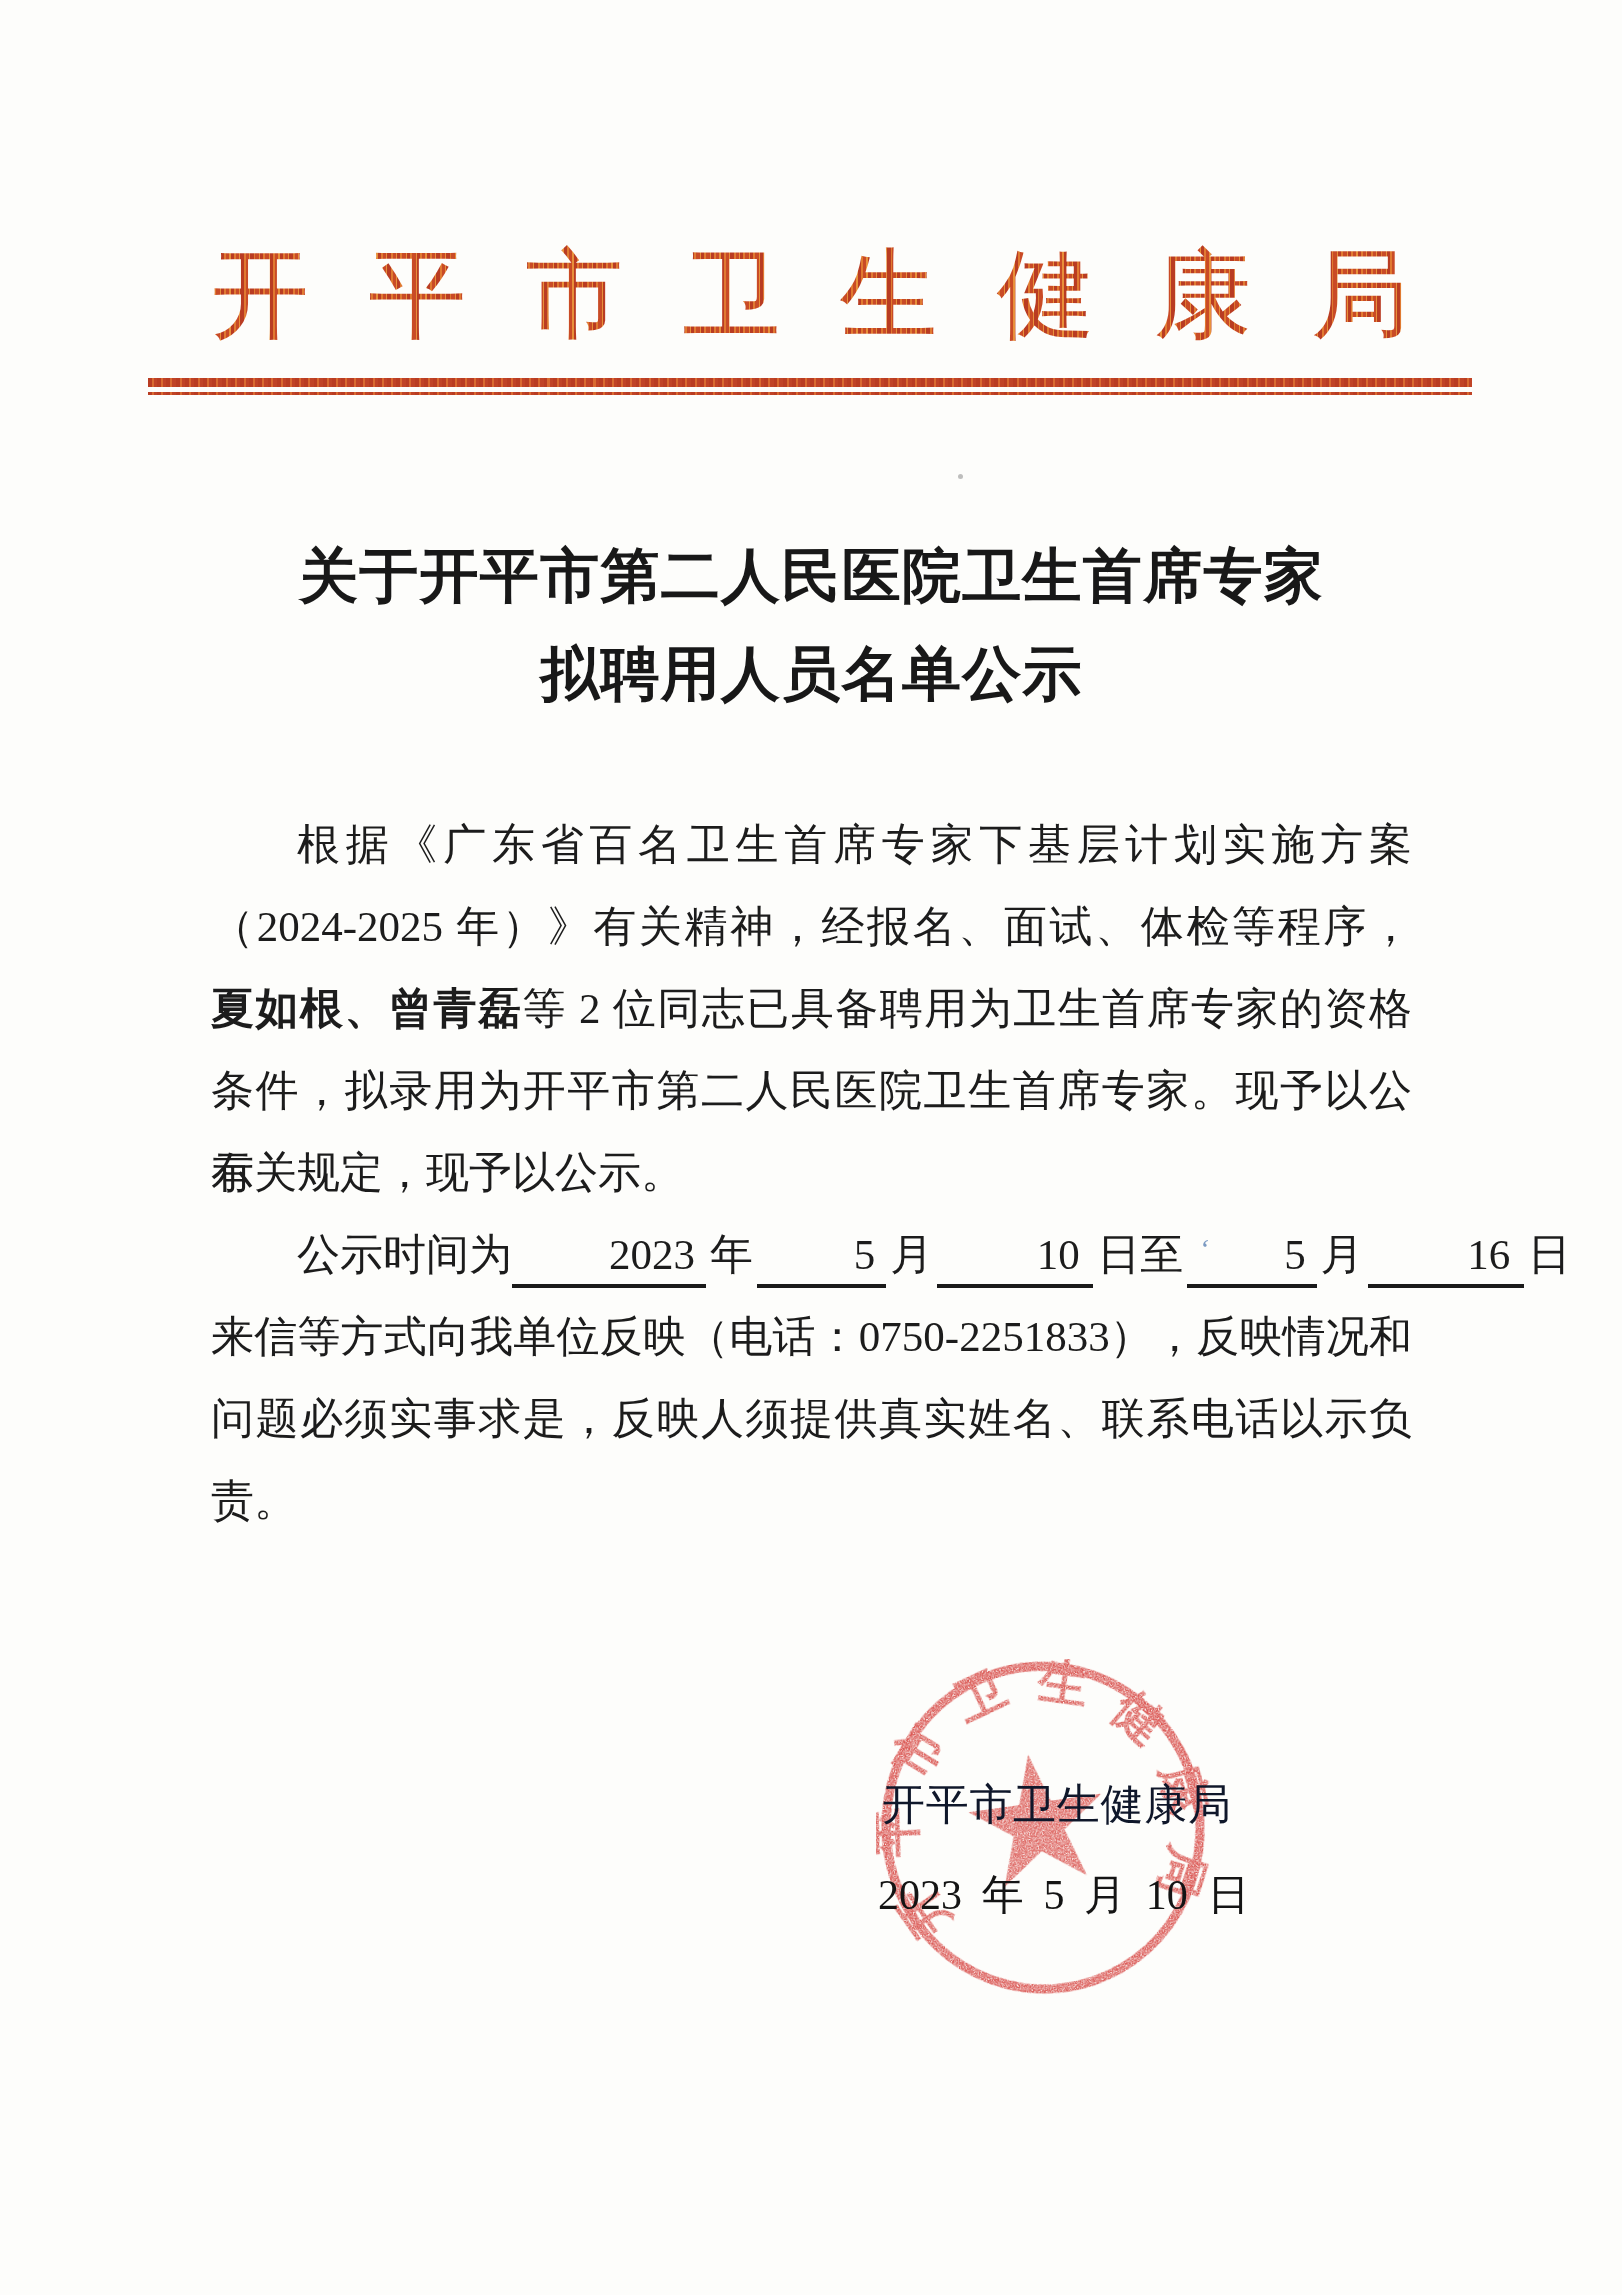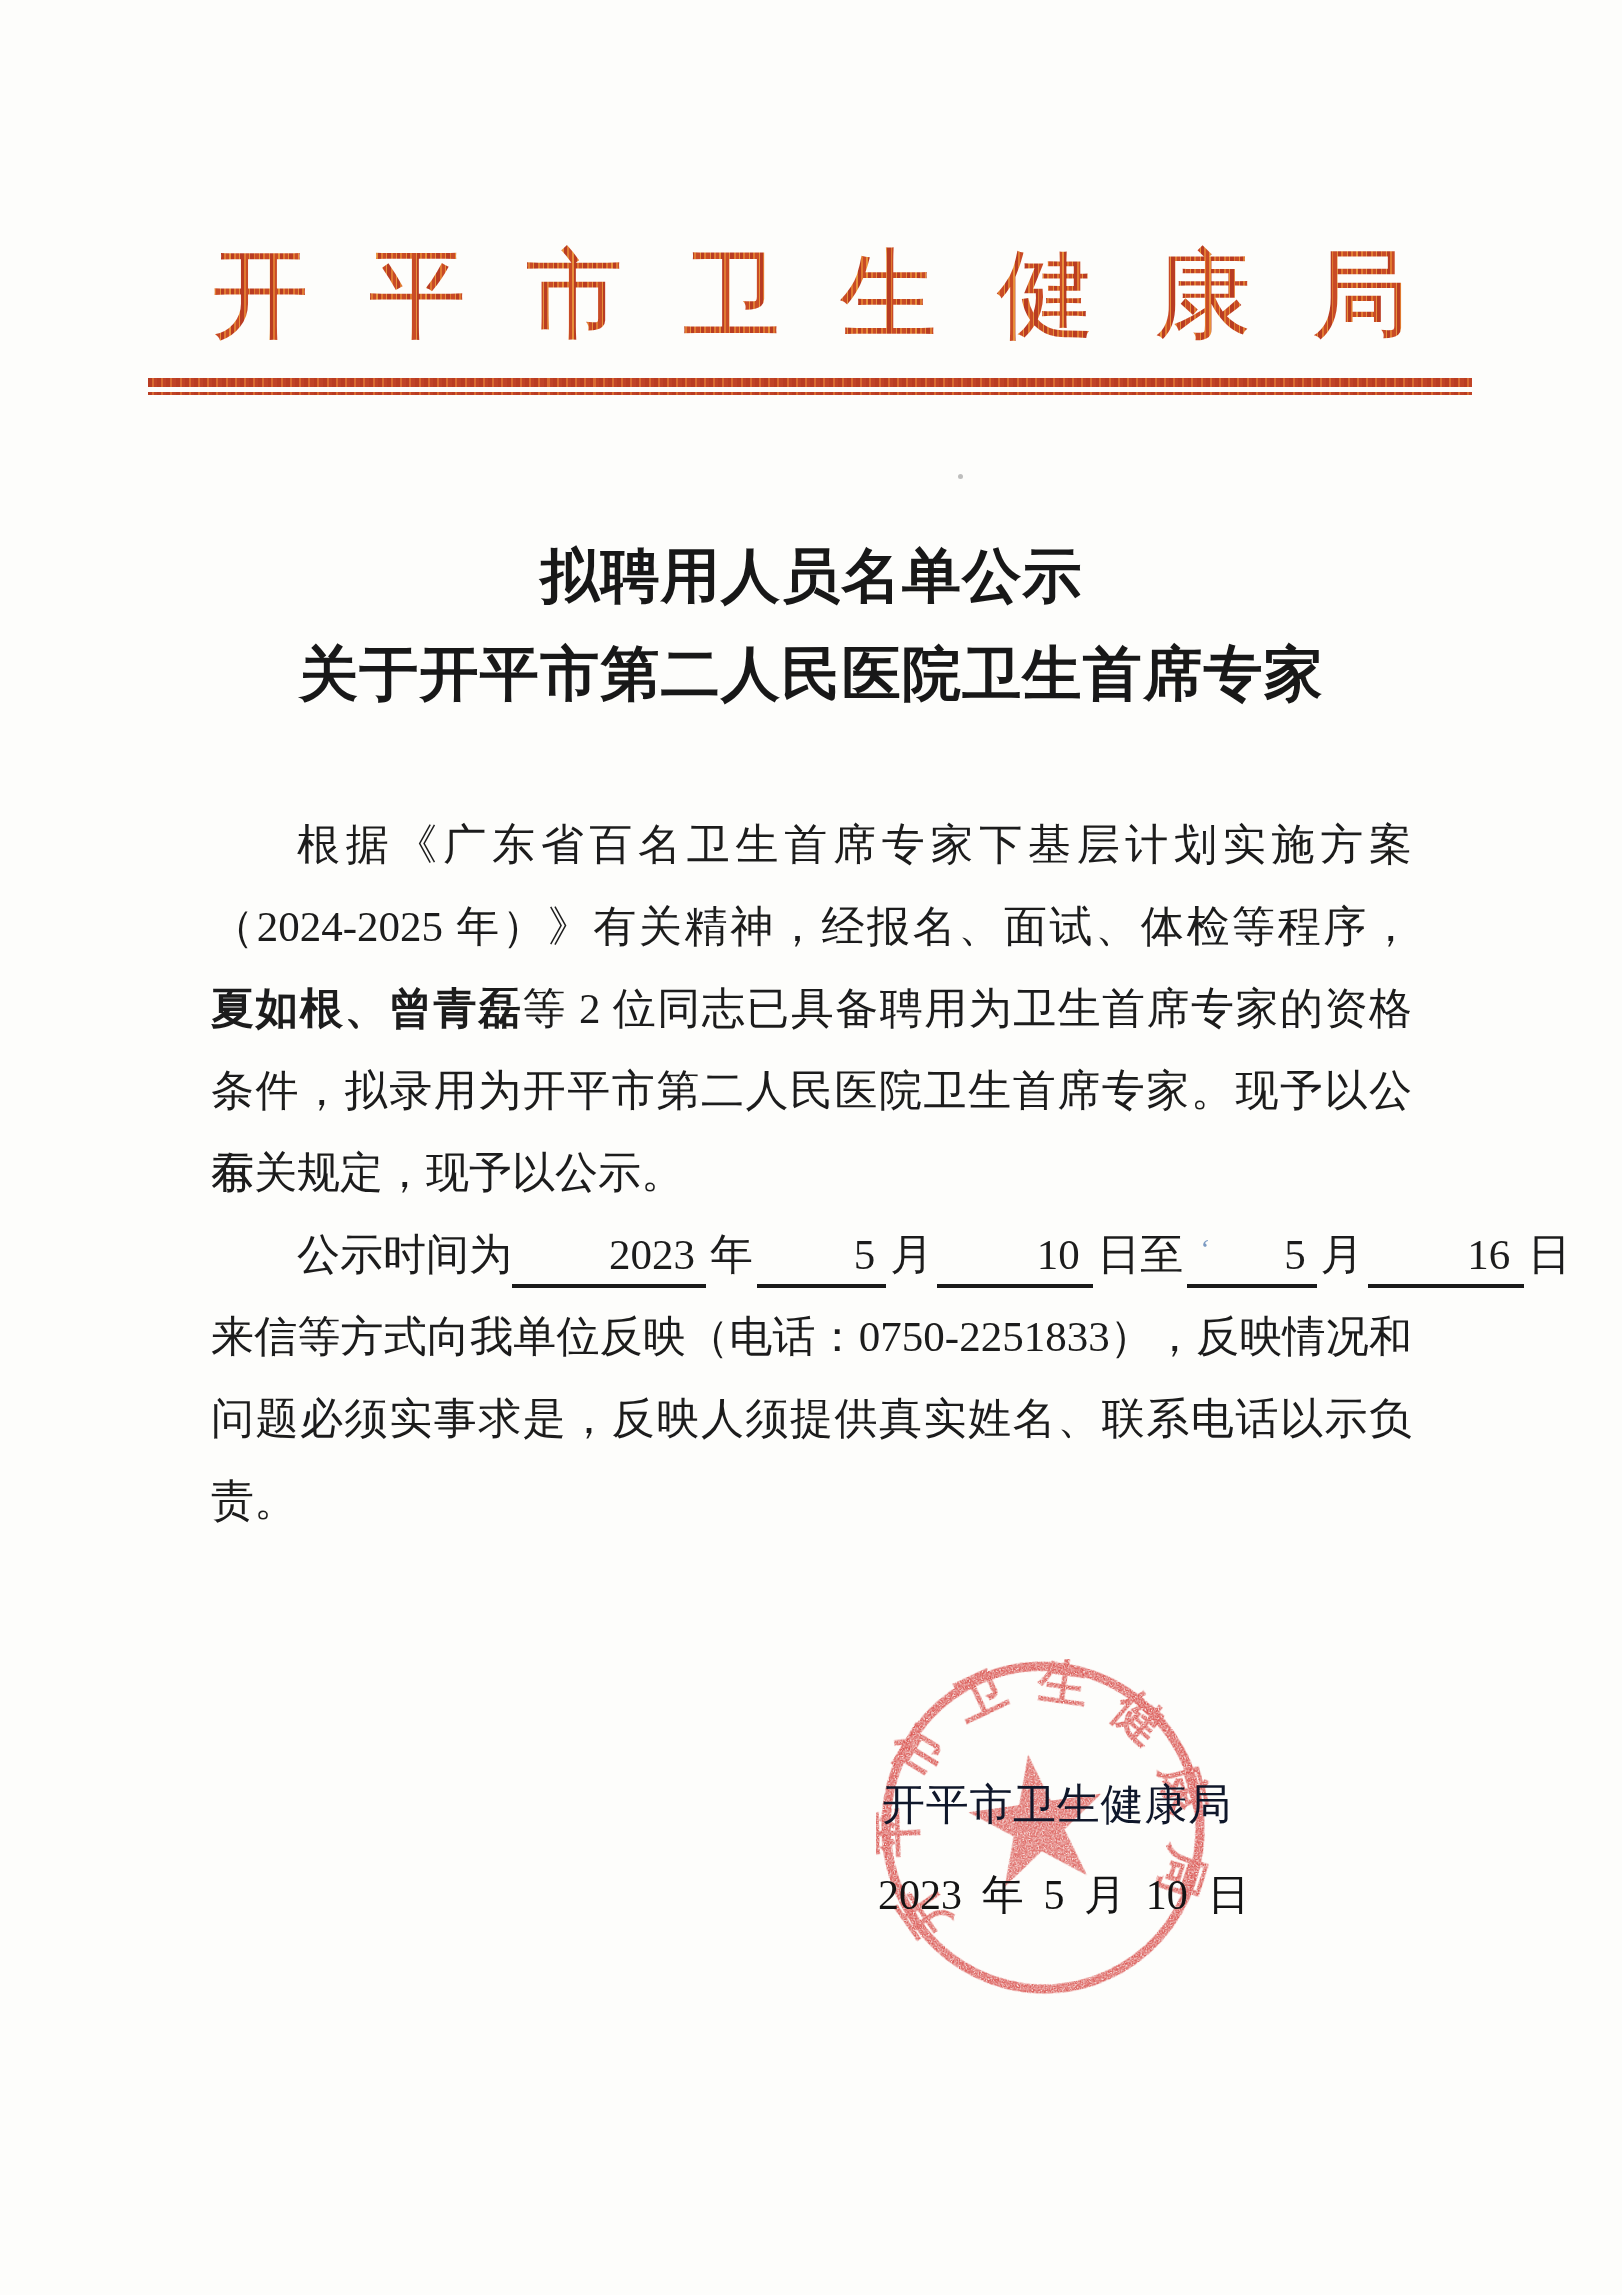--- a/index.html
+++ b/index.html
@@ -90,22 +90,22 @@
       <span>康</span>
       <span>局</span>
     </div>
 
   <div class="rule rule-thick"></div>
   <div class="rule rule-thin"></div>
 
   <div class="speck"></div>
 
   <div class="doc-title">
+    <div>关于开平市第二人民医院卫生首席专家</div>
     <div>拟聘用人员名单公示</div>
-    <div>关于开平市第二人民医院卫生首席专家</div>
   </div>
 
   <div class="body-block">
     <div class="bline jst ind">根据《广东省百名卫生首席专家下基层计划实施方案</div>
     <div class="bline jst">（2024-2025 年）》有关精神，经报名、面试、体检等程序，</div>
     <div class="bline jst"><span class="bold">夏如根、曾青磊</span><span>等 2 位同志已具备聘用为卫生首席专家的资格</span></div>
     <div class="bline jst">条件，拟录用为开平市第二人民医院卫生首席专家。现予以公示</div>
     <div class="bline">有关规定，现予以公示。</div>
     <div class="bline ind"><span>公示时间为</span><span class="u">2023</span><span class="unit">年</span><span class="u">5</span><span class="unit">月</span><span class="u u-wide">10</span><span class="unit">日至</span><span class="u">5</span><span class="unit">月</span><span class="u u-wide">16</span><span class="unit">日</span></div>
     <div class="bline jst">来信等方式向我单位反映（电话：0750-2251833），反映情况和</div>

